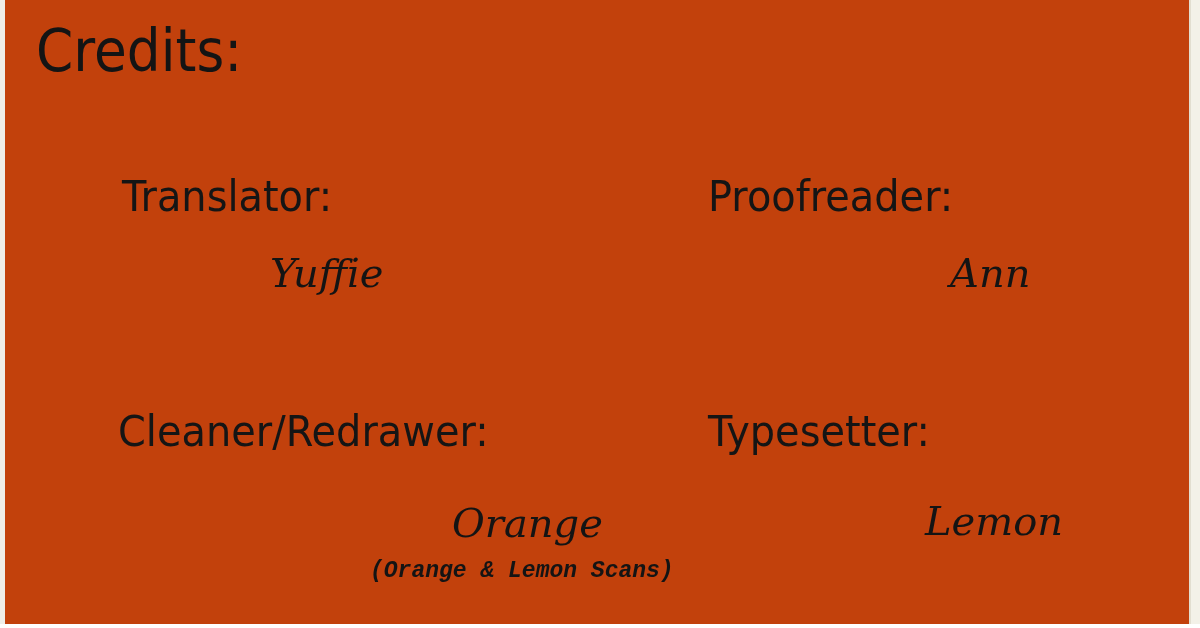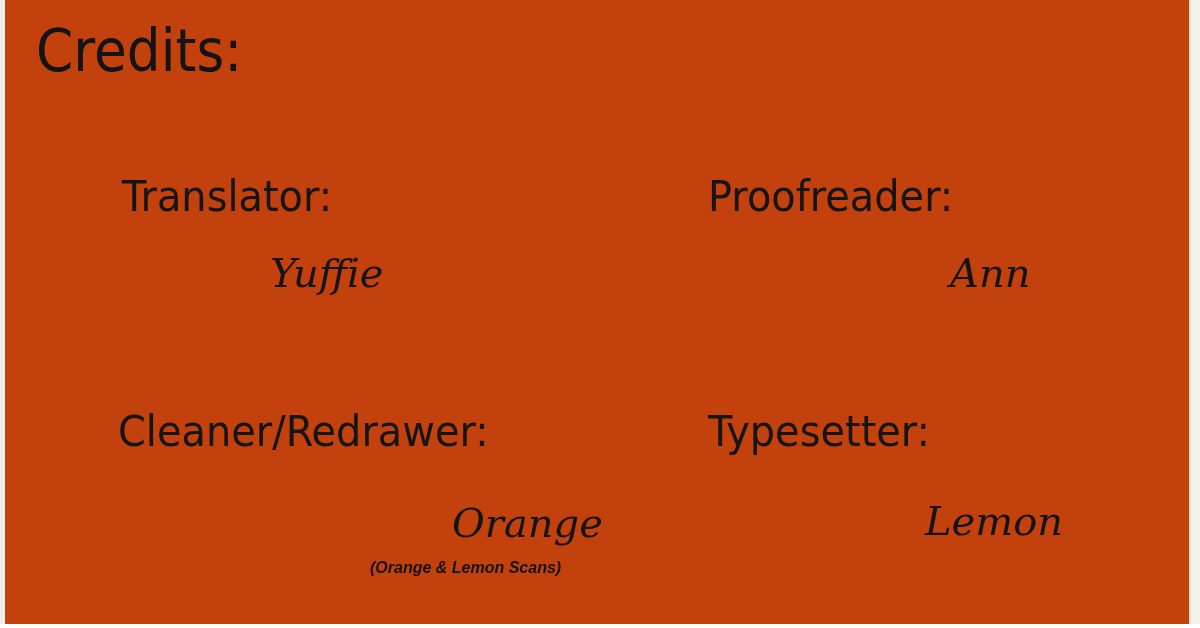--- a/index.html
+++ b/index.html
@@ -85,24 +85,24 @@
     font-size: 40px;
     line-height: 1;
     color: #141414;
     font-family: "DejaVu Serif", serif;
     font-style: italic;
     font-weight: 400;
     white-space: nowrap;
   }
   .sub-name {
     position: absolute;
-    font-size: 16px;
+    font-size: 23px;
     line-height: 1;
     color: #141414;
-    font-family: Liberation Sans, sans-serif;
+    font-family: Liberation Mono, monospace;
     font-style: italic;
     font-weight: 600;
     white-space: nowrap;
   }
 
   
   .role-translator     { left: 122px; top: 176px; }
   .name-translator     { left: 270px; top: 253px; }
 
   .role-proofreader    { left: 708px; top: 176px; }

